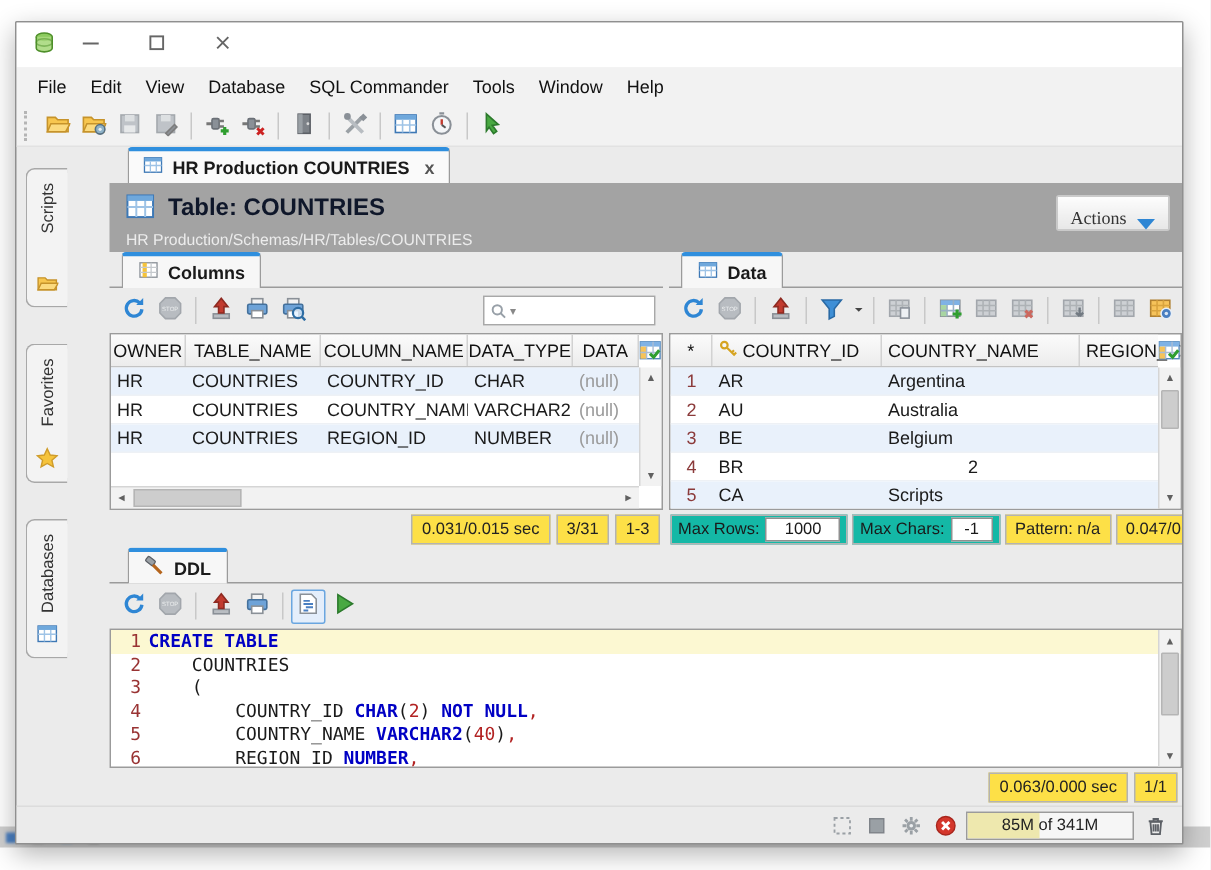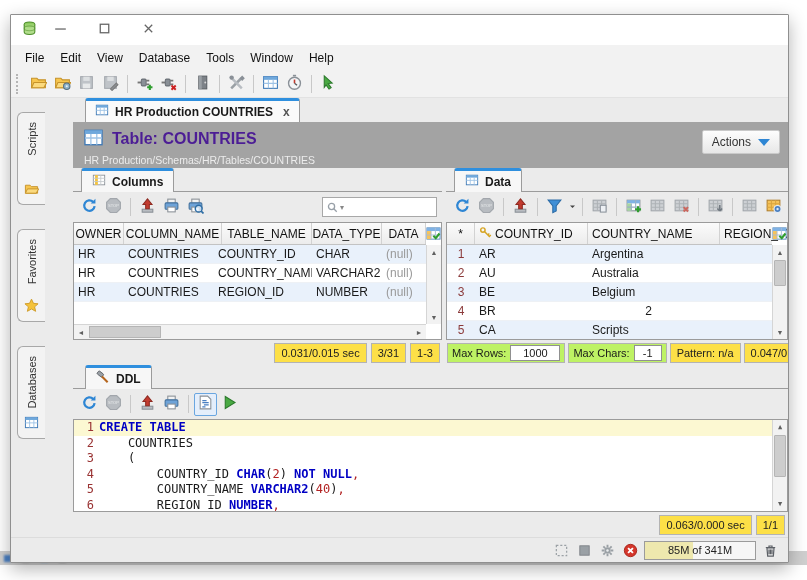--- a/index.html
+++ b/index.html
@@ -57,25 +57,25 @@
   .objtab { height:24px; display:flex; align-items:center; gap:6px; padding:0 9px; background:#fafafa;
             border:1px solid #9b9b9b; border-bottom:none; border-top:3px solid #2f8fde;
             border-radius:3px 3px 0 0; font-weight:bold; font-size:12px; }
   .objtab .icon svg { width:14px; height:14px; }
   .objtab .close { color:#555; font-weight:bold; font-size:12px; margin-left:4px; }
 
   
   .header-band { height:46px; background:#a3a3a3; position:relative; padding:5px 0 0 10px; flex:0 0 auto; }
   .hb-row { display:flex; align-items:center; gap:8px; }
   .hb-row .icon svg { width:21px; height:21px; }
-  .hb-title { color:#4c1d95; font-weight:bold; font-size:16px; }
+  .hb-title { color:#0f172a; font-weight:bold; font-size:16px; }
   .hb-crumb { color:#ececec; font-size:10.5px; margin:3px 0 0 1px; }
-  .actions-btn { position:absolute; right:8px; top:8px; height:24px; display:flex; align-items:center; gap:7px;
+  .actions-btn { position:absolute; right:8px; top:8px; height:24px; display:flex; align-items:flex-end; gap:7px;
                  padding:0 9px; background:linear-gradient(#fdfdfd,#e7e7e7); border:1px solid #c9c9c9;
-                 border-radius:2px; font-size:12px; color:#333; }
+                 border-radius:2px; font-size:12px; color:#333;font-family:Liberation Serif, serif; }
   .caret-blue { width:0; height:0; border-left:6px solid transparent; border-right:6px solid transparent; border-top:7px solid #2e86d4; }
 
   
   .panels { height:197px; display:flex; flex:0 0 auto; }
   .panel { display:flex; flex-direction:column; min-width:0;text-align:center; }
   .panel.left { width:369px; flex:0 0 auto; }
   .splitter { width:4px; flex:0 0 auto; }
   .panel.right { flex:1 1 auto; overflow:hidden; }
   .subtab-row { height:24px; display:flex; align-items:flex-end; padding-left:8px; border-bottom:1px solid #9b9b9b; flex:0 0 auto; }
   .subtab { height:24px; display:flex; align-items:center; gap:6px; padding:0 10px; background:#f7f7f7;
@@ -116,21 +116,21 @@
   .hscroll { position:absolute; left:0; right:15px; bottom:0; height:15px; background:#f2f2f2; border-top:1px solid #d5d5d5; }
   .harrow { position:absolute; top:0; width:14px; height:100%; display:flex; align-items:center; justify-content:center; font-size:7px; color:#606060; }
   .harrow.left { left:0; } .harrow.right { right:0; }
   .hthumb { position:absolute; top:1px; bottom:1px; left:15px; width:72px; background:#cdcdcd; border:1px solid #b5b5b5; }
 
   
   .status-row { height:25px; display:flex; align-items:center; justify-content:flex-end; gap:4px; padding:0 2px; flex:0 0 auto; }
   .status-row.leftal { justify-content:flex-start; gap:3px; padding-left:1px; flex-wrap:nowrap; overflow:hidden; }
   .sbox { border:1px solid #b3b3b3; background:#fde047; height:20px; display:flex; align-items:center; padding:0 6px;
           font-size:11px; color:#222; white-space:nowrap; flex:0 0 auto; }
-  .sgroup { border:1px solid #b3b3b3; background:#bef264; height:20px; display:flex; align-items:center; gap:4px;
+  .sgroup { border:1px solid #b3b3b3; background:#14b8a6; height:20px; display:flex; align-items:center; gap:4px;
             padding:0 4px; font-size:11px; white-space:nowrap; flex:0 0 auto; }
   .inbox { background:#fff; border:1px solid #909090; height:16px; line-height:15px; padding:0 3px; font-size:11px; display:inline-block; }
 
   
   .ddl { flex:1 1 auto; display:flex; flex-direction:column; min-height:0; }
   .ddl .subtab-row { padding-left:12px; }
   .editor { flex:1 1 auto; position:relative; border:1px solid #9b9b9b; background:#fff; overflow:hidden;
             font-family:"DejaVu Sans Mono", monospace; font-size:12px; }
   .codeline { display:flex; height:15.5px; line-height:15.5px; white-space:pre; }
   .codeline.hl { background:#fcf8d2; }
@@ -185,20 +185,21 @@
             </svg></span>
         </span>
       </div>
   </div>
 
   <div class="menubar" id="menubar">
       <span class="menu-item">File</span>
       <span class="menu-item">Edit</span>
       <span class="menu-item">View</span>
       <span class="menu-item">Database</span>
+      <span class="menu-item">SQL Commander</span>
       <span class="menu-item">Tools</span>
       <span class="menu-item">Window</span>
       <span class="menu-item">Help</span>
     </div>
 
   <div class="toolbar">
     <span class="grip"></span>
     <span id="mainToolbarIcons" style="display:flex;align-items:center;gap:1px;">
         <span class="tb-btn">
           <span class="icon"><svg viewBox="0 0 16 16">
@@ -396,22 +397,22 @@
               <svg viewBox="0 0 16 16">
                   <circle cx="6.8" cy="6.8" r="3.8" fill="none" stroke="#98a0a8" stroke-width="1.6"></circle>
                   <path d="M9.6 9.6l3.6 3.6" stroke="#98a0a8" stroke-width="1.6"></path>
                 </svg>
               <span class="sc">▾</span>
             </div>
           </div>
           <div class="grid">
             <div class="ghead" id="colsHead">
                 <span class="hcell center " style="width:50px">OWNER</span>
+                <span class="hcell center " style="width:90px">TABLE_NAME</span>
                 <span class="hcell center " style="width:98px">COLUMN_NAME</span>
-                <span class="hcell center " style="width:90px">TABLE_NAME</span>
                 <span class="hcell center " style="width:70px">DATA_TYPE</span>
                 <span class="hcell center flexcell">DATA</span>
               </div>
             <div id="colsBody">
                 <div class="grow alt">
                   <span class="gcell" style="width:50px">HR</span>
                   <span class="gcell" style="width:90px">COUNTRIES</span>
                   <span class="gcell" style="width:98px">COUNTRY_ID</span>
                   <span class="gcell" style="width:70px">CHAR</span>
                   <span class="gcell flexcell nullv">(null)</span>

